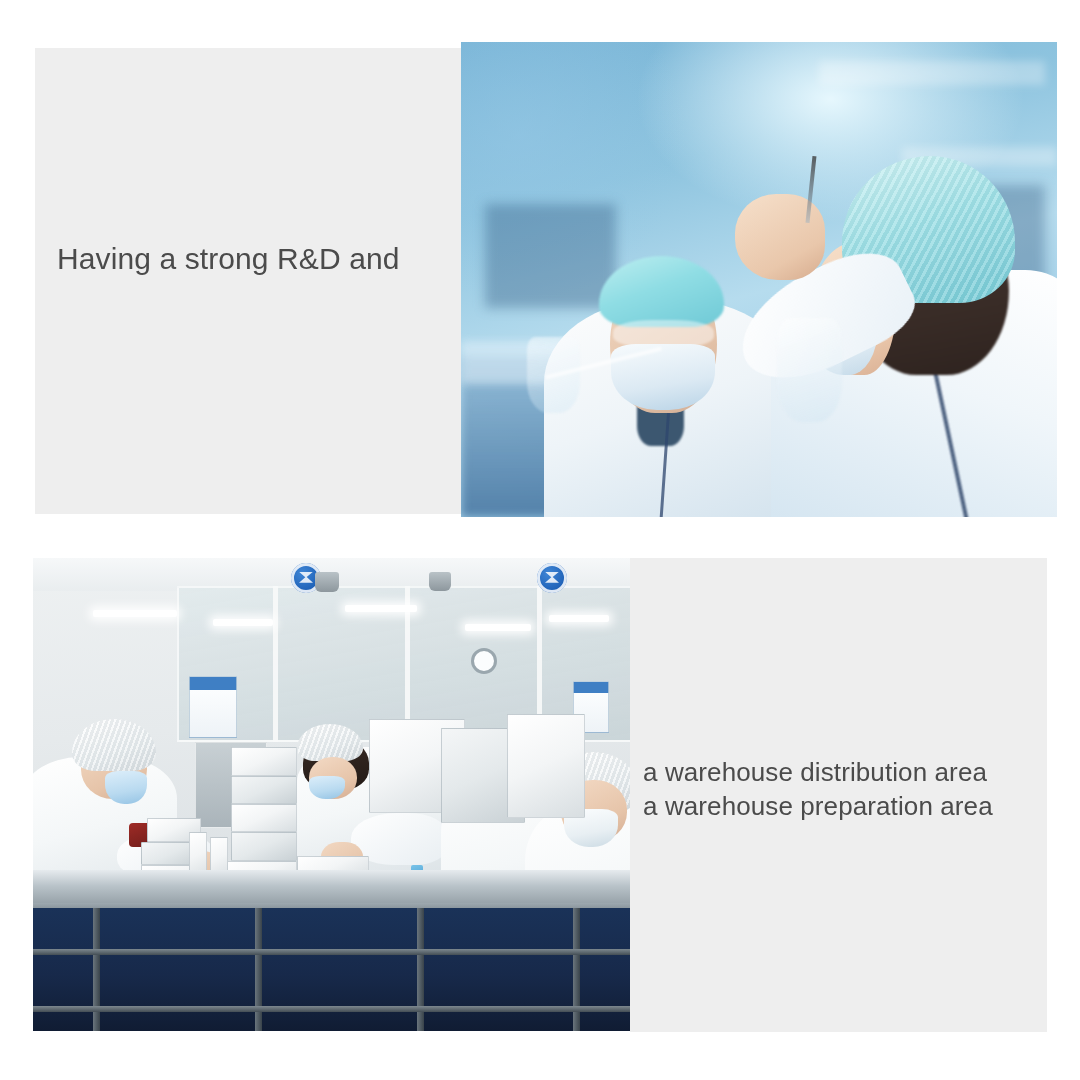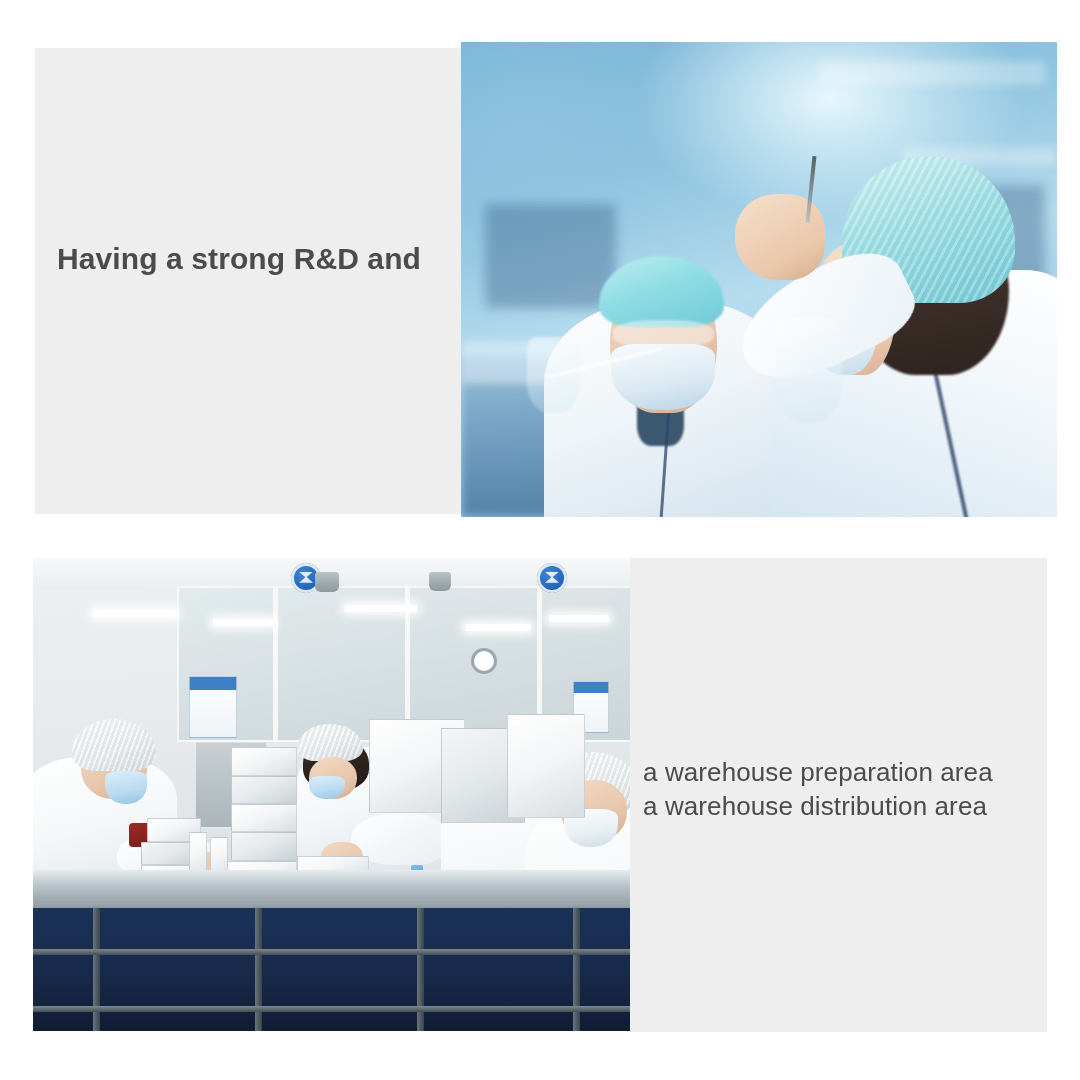--- a/index.html
+++ b/index.html
@@ -38,21 +38,21 @@
 
   .caption-top {
     position: absolute;
     left: 22px;
     top: 192px;
     width: 400px;
     font-size: 30px;
     line-height: 1.27;
     color: #4b4b4b;
     letter-spacing: 0.1px;
-    font-weight: 700;
+    font-weight: 400;
   }
 
   .photo-top {
     position: absolute;
     left: 461px;
     top: 42px;
     width: 596px;
     height: 475px;
     overflow: hidden;
     background: #6fa8c8;
@@ -596,20 +596,20 @@
         <div class="wh-leg" style="left:37%;height:26%;"></div>
         <div class="wh-leg" style="left:64%;height:26%;"></div>
         <div class="wh-leg" style="left:90%;height:26%;"></div>
         <div class="wh-rail" style="left:0;bottom:16%;width:100%;"></div>
         <div class="wh-rail" style="left:0;bottom:4%;width:100%;"></div>
       </div>
     </div>
 
     <div class="panel-bottom-text">
       <div class="caption-bottom">
+        <div>a warehouse distribution area</div>
         <div>a warehouse preparation area</div>
-        <div>a warehouse distribution area</div>
       </div>
     </div>
 
   </div>
 
 </div>
 
 </body></html>

